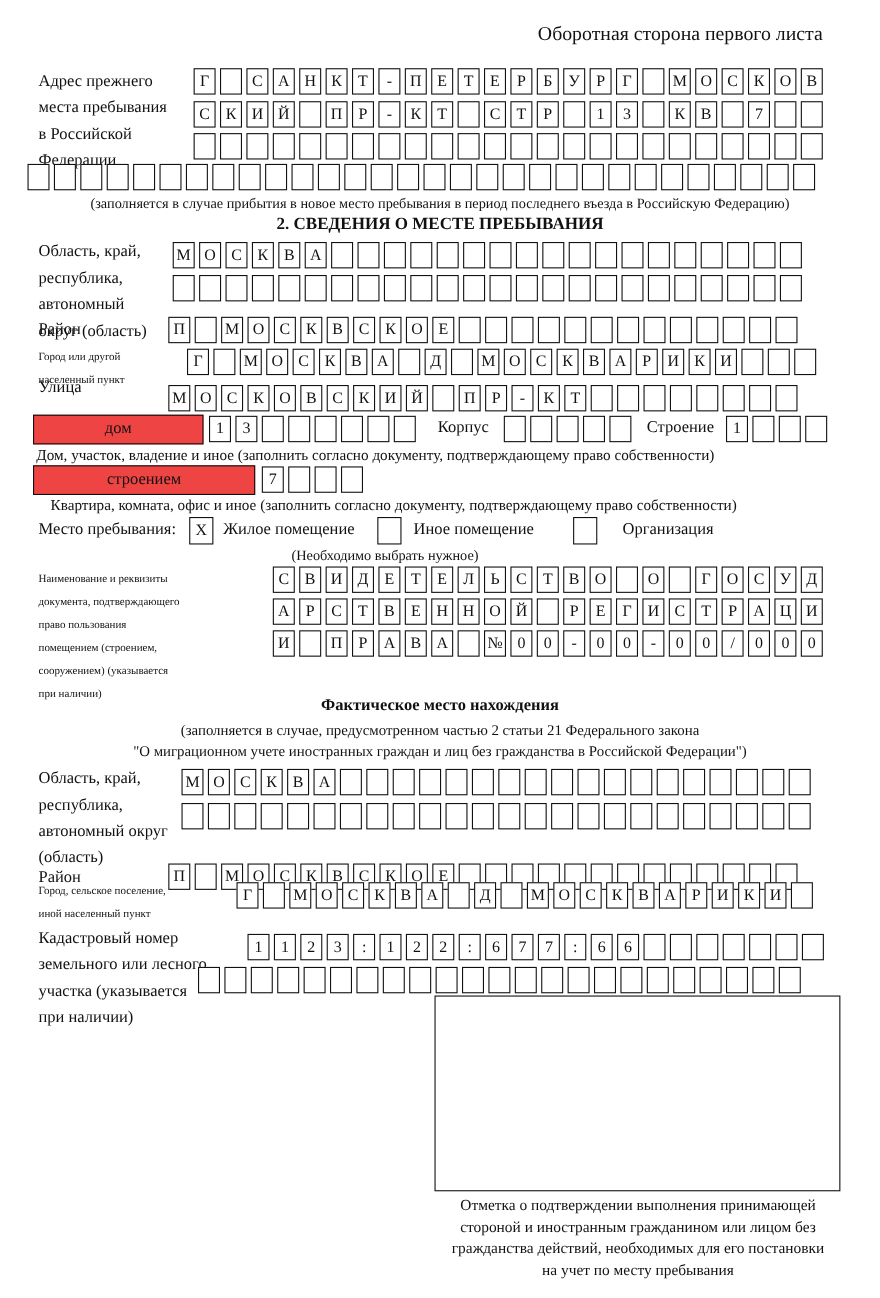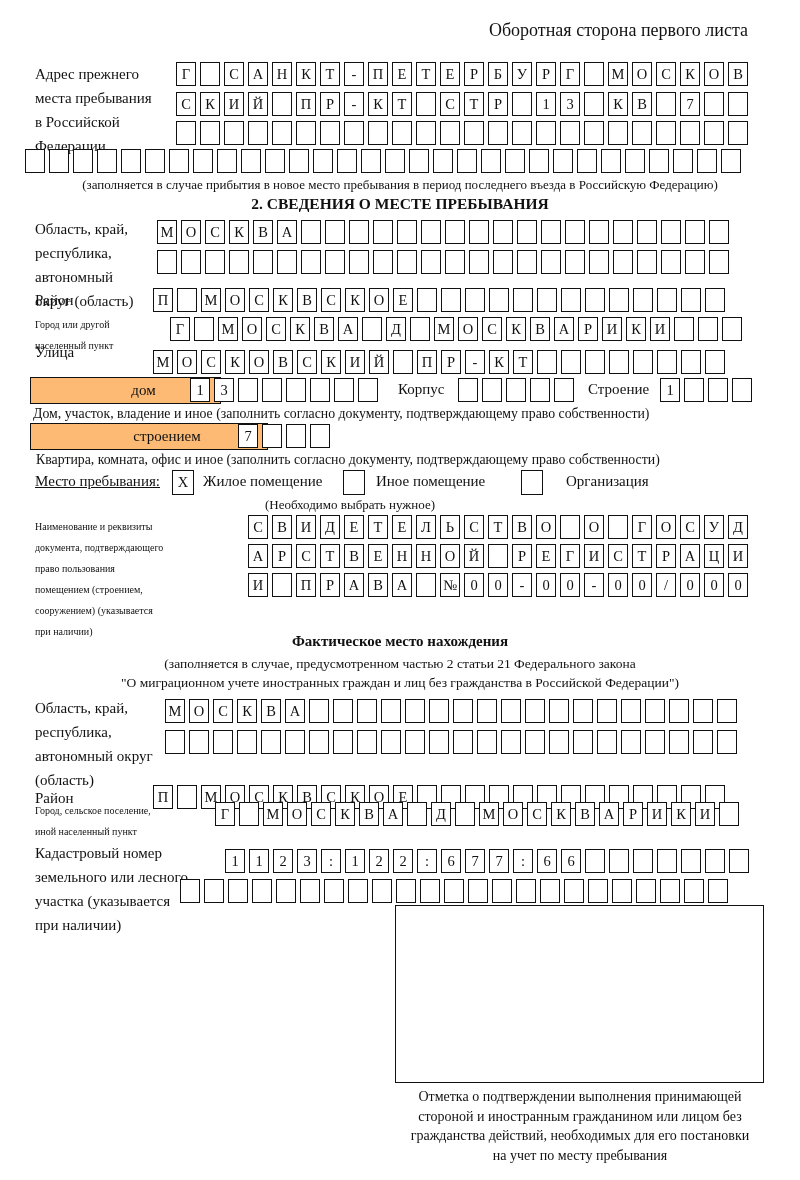--- a/index.html
+++ b/index.html
@@ -14,21 +14,21 @@
   .note{font-size:13px;width:800px;left:0;text-align:center;}
   .title{font-size:15.5px;font-weight:bold;width:800px;left:0;text-align:center;}
   .cellrow{display:flex;gap:4px;}
   .cell{
     display:inline-flex;width:18px;height:22px;border:1.5px solid #111;
     align-items:center;justify-content:center;font-size:14.5px;flex:0 0 auto;
     background:#fff;
   }
   .bigfield{
     border:1.5px solid #111;display:flex;align-items:center;justify-content:center;
-    font-size:15px;background:#fdba74;padding-left:36px;
+    font-size:15px;background:#ef4444;
   }
   .checkbox{
     width:20px;height:23px;border:1.5px solid #111;display:inline-flex;
     align-items:center;justify-content:center;font-size:14.5px;background:#fff;
   }
   .markbox{border:1.5px solid #111;background:#fff;}
   .bcap{font-size:14px;line-height:19.5px;text-align:center;white-space:pre-line;}
 </style>
 </head>
 <body>
@@ -325,23 +325,23 @@
     </div>
   <div class="abs caption" style="left:33px;top:406px;">Дом, участок, владение и иное (заполнить согласно документу, подтверждающему право собственности)</div>
 
   <div class="abs bigfield" style="left:30px;top:423px;width:200px;height:25px;">строением</div>
   <div class="abs cellrow" style="left:238px;top:424px;">
       <span class="cell">7</span>
       <span class="cell"></span>
       <span class="cell"></span>
       <span class="cell"></span>
     </div>
-  <div class="abs caption" style="left:36px;top:452px;">Квартира, комната, офис и иное (заполнить согласно документу, подтверждающему право собственности)</div>
-
-  <div class="abs" style="left:35px;top:473px;font-size:15px;text-decoration:underline;">Место пребывания:</div>
+  <div class="abs caption" style="left:46px;top:452px;">Квартира, комната, офис и иное (заполнить согласно документу, подтверждающему право собственности)</div>
+
+  <div class="abs" style="left:35px;top:473px;font-size:15px;">Место пребывания:</div>
   <span class="abs checkbox" style="left:172px;top:470px;">
     <span>X</span>
   </span>
   <div class="abs" style="left:203px;top:473px;font-size:15px;">Жилое помещение</div>
   <span class="abs checkbox" style="left:343px;top:470px;">
     <span></span>
   </span>
   <div class="abs" style="left:376px;top:473px;font-size:15px;">Иное помещение</div>
   <span class="abs checkbox" style="left:521px;top:470px;">
     <span></span>

